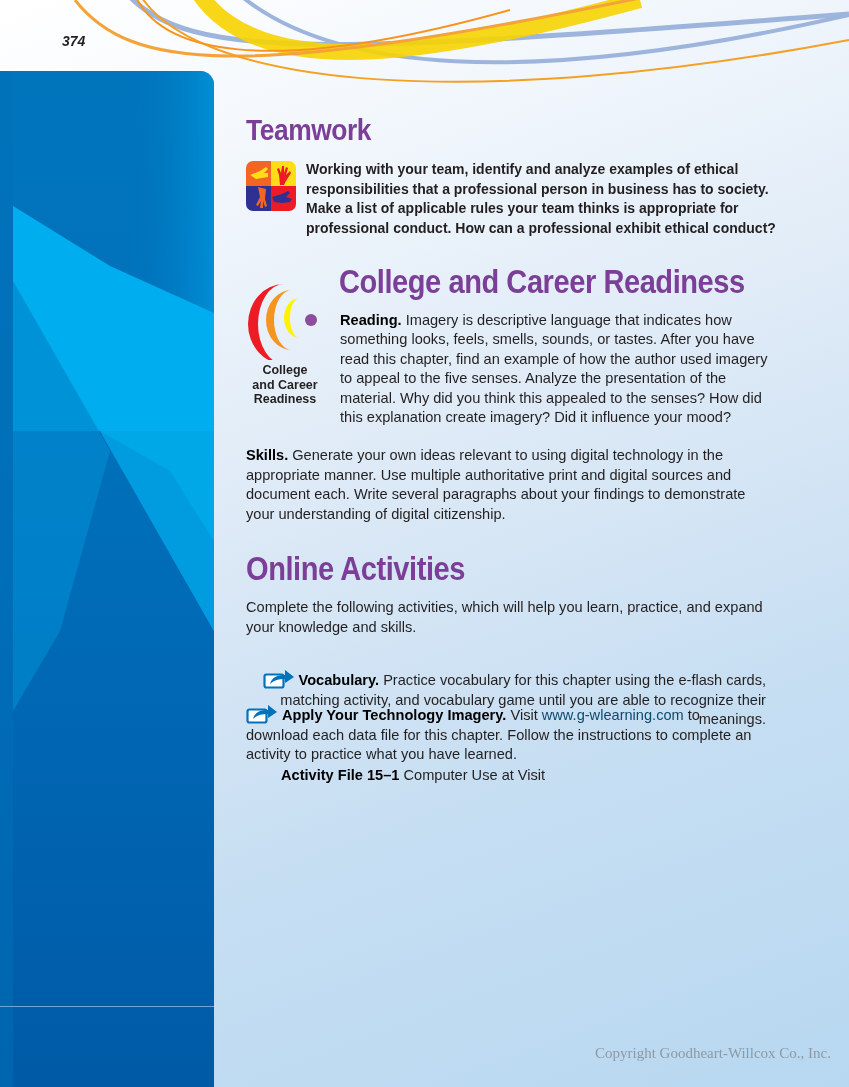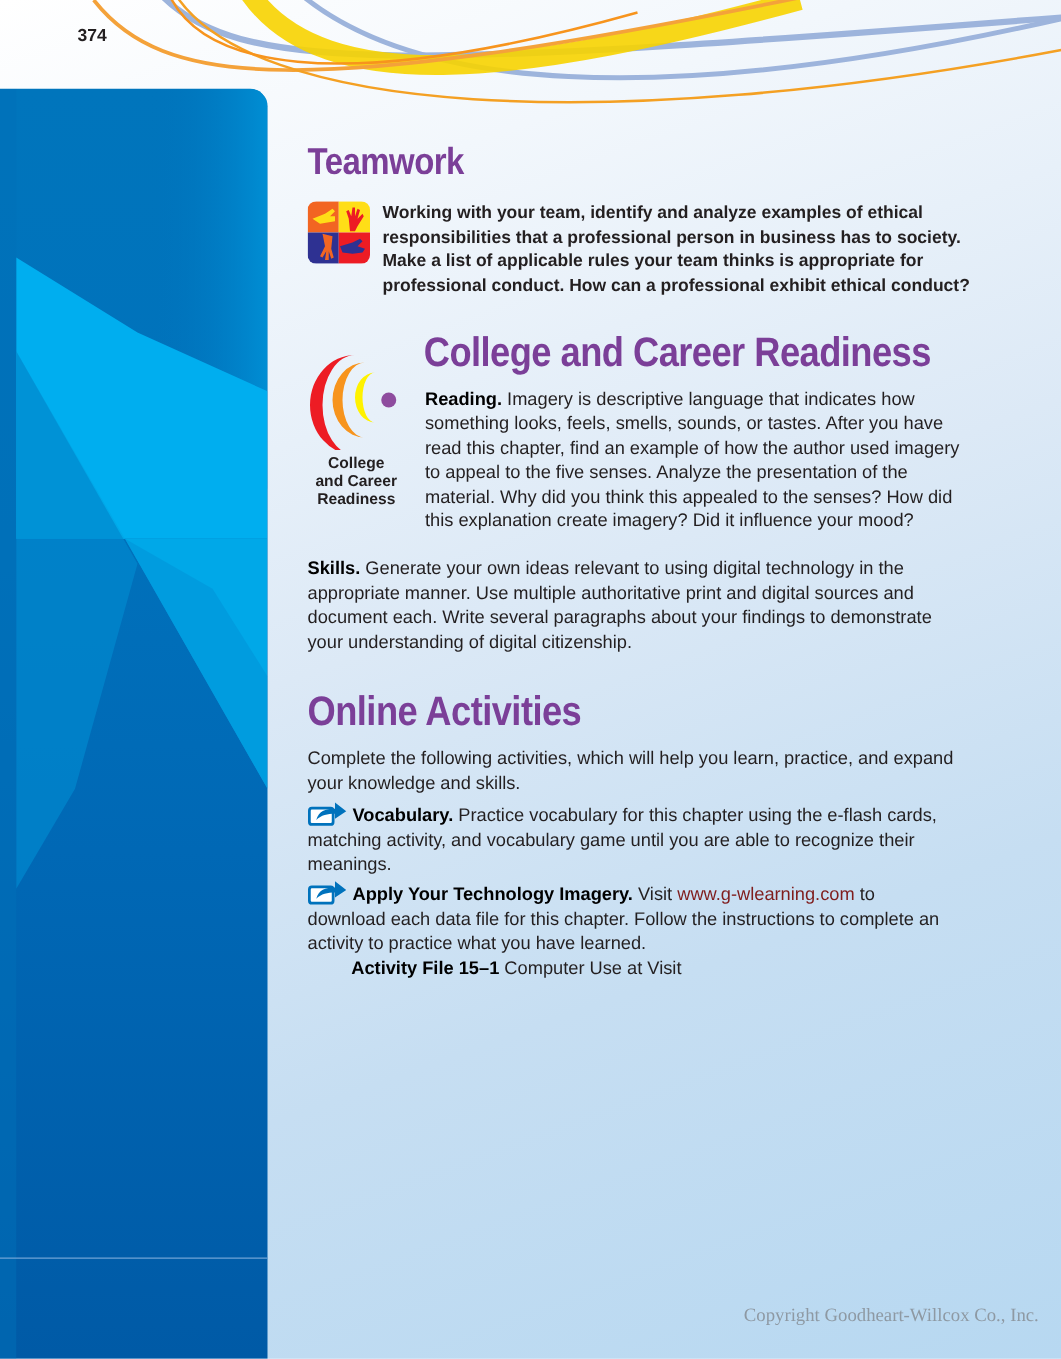--- a/index.html
+++ b/index.html
@@ -4,22 +4,22 @@
   <style>
     * { margin: 0; padding: 0; box-sizing: border-box; }
     html, body { width: 849px; height: 1087px; overflow: hidden; }
     body {
       position: relative;
       font-family: "Liberation Sans", sans-serif;
       color: #231f20;
       background: linear-gradient(160deg, #ffffff 0%, #f2f7fc 18%, #dce9f6 45%, #c6def2 70%, #b7d8f1 100%);
     }
     .page-number {
-      position: absolute; left: 62px; top: 20px;
-      font-size: 14px; font-weight: bold; color: #231f20;
+      position: absolute; left: 62px; top: 33px;
+      font-size: 14px; font-weight: bold; color: #231f20; font-style: italic;
     }
     .swoosh { position: absolute; left: 0; top: 0; width: 849px; height: 110px; }
     .sidebar {
       position: absolute; left: 0; top: 71px; width: 214px; height: 1016px;
       border-top-right-radius: 14px;
       overflow: hidden;
       background: linear-gradient(180deg, #0075bc 0%, #0071bb 35%, #0068b5 60%, #005aa6 100%);
     }
     .sidebar svg { position: absolute; left: 0; top: 0; }
     .sidebar-divider {
@@ -59,26 +59,26 @@
     .lead { color: #000000; font-weight: bold; }
     .online-title { position: absolute; left: 246px; top: 550px; font-size: 33px; }
     .online-intro {
       position: absolute; left: 246px; top: 598px; width: 520px;
       font-size: 14.6px; line-height: 19.5px;
     }
     .activity {
       position: absolute; left: 246px; width: 520px;
       font-size: 14.6px; line-height: 19.5px;
     }
-    .vocab { top: 641px; }
+    .vocab { top: 669px; text-align: right; }
     .apply { top: 704px; }
     .ext-icon {
       display: inline-block; width: 32px; height: 20px; vertical-align: -4px; margin-right: 4px;
     }
-    .link { color: #7f1d1d; }
+    .link { color: #0c4a6e; }
     .activity-file {
       position: absolute; left: 281px; top: 766px;
       font-size: 14.6px; line-height: 19px;
     }
     .copyright {
       position: absolute; left: 595px; top: 1045px;
       font-size: 15px; color: #8e99a3; font-family: Liberation Serif, serif;
     }
   </style>
 </head>

